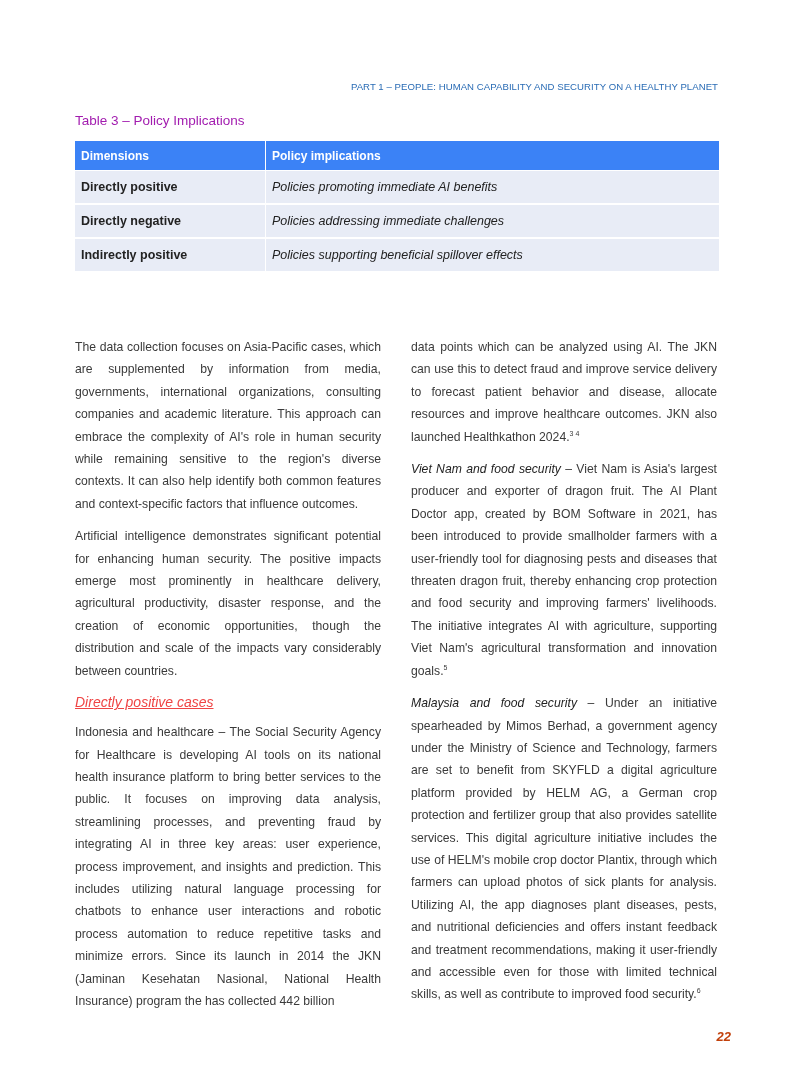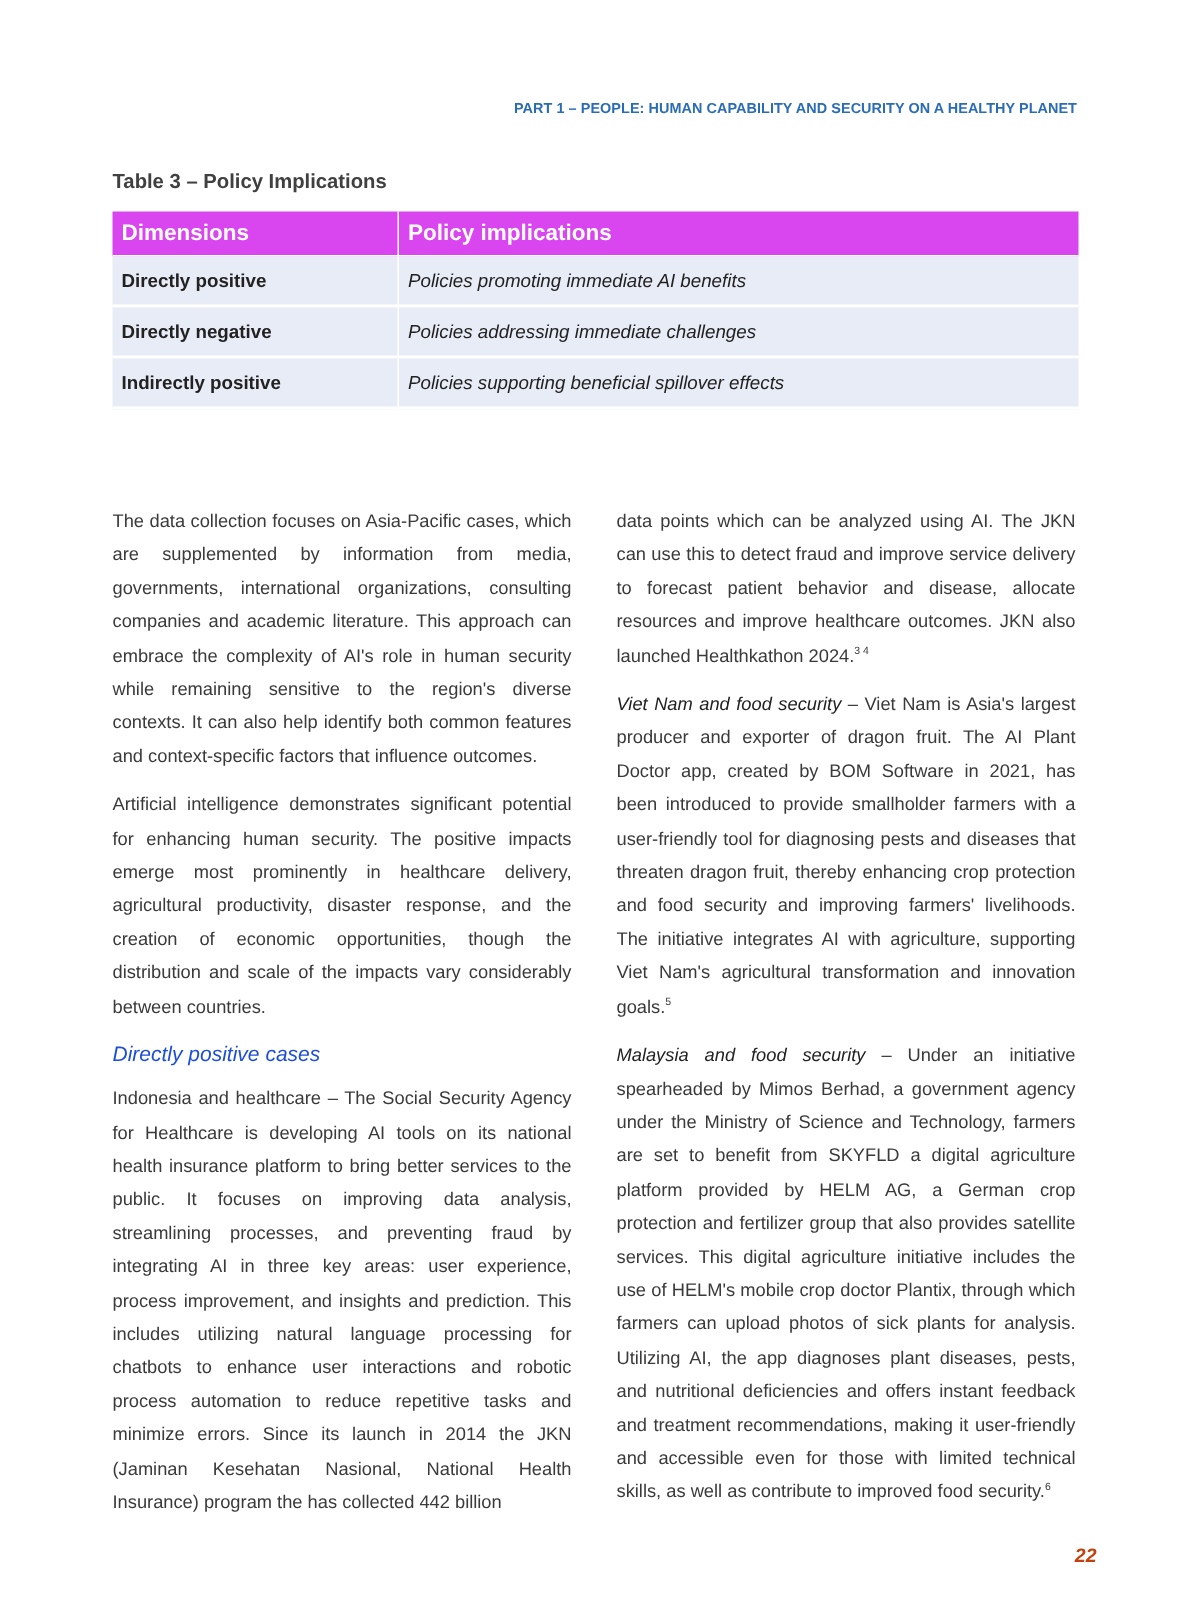--- a/index.html
+++ b/index.html
@@ -7,48 +7,48 @@
       width: 793px;
       height: 1076px;
       background: #ffffff;
       position: relative;
       font-family: "Liberation Sans", sans-serif;
       color: #333333;
       overflow: hidden;
     }
     .running-header {
       position: absolute;
-      top: 67px;
+      top: 81px;
       right: 75px;
       font-size: 9.6px;
-      font-weight: bold;
+      font-weight: normal;
       color: #2a6cb5;
       letter-spacing: 0.05px;
       white-space: nowrap;
     }
     .table-title {
       position: absolute;
       top: 113px;
       left: 75px;
       font-size: 13.5px;
-      font-weight: bold;
-      color: #404040;
+      font-weight: normal;
+      color: #a21caf;
     }
     .policy-table {
       position: absolute;
       top: 141px;
       left: 75px;
       width: 644px;
       border-collapse: separate;
       border-spacing: 0;
     }
     .policy-table th {
-      background: #d946ef;
+      background: #3b82f6;
       color: #ffffff;
-      font-size: 15px;
+      font-size: 12px;
       font-weight: bold;
       text-align: left;
       height: 29px;
       padding: 0 6px;
       border-bottom: 1px solid #ffffff;
     }
     .policy-table th.col1, .policy-table td.col1 {
       width: 178px;
       border-right: 1.5px solid #ffffff;
     }
@@ -78,23 +78,24 @@
     .section-heading {
       font-size: 15.5px;
       font-weight: bold;
       color: #1f64ad;
       margin: 14px 0 10px 0;
       line-height: 20px;
     }
     .sub-heading {
       font-size: 14px;
       font-style: italic;
-      color: #1d4ed8;
+      color: #ef4444;
       margin: 4px 0 9px 0;
       line-height: 20px;
+      text-decoration: underline;
     }
     .lead-in { font-style: italic; color: #222; }
     sup { font-size: 7px; line-height: 0; vertical-align: 5px; }
     .page-number {
       position: absolute;
       top: 1029px;
       right: 62px;
       font-size: 13px;
       font-weight: bold;
       color: #c2410c;

